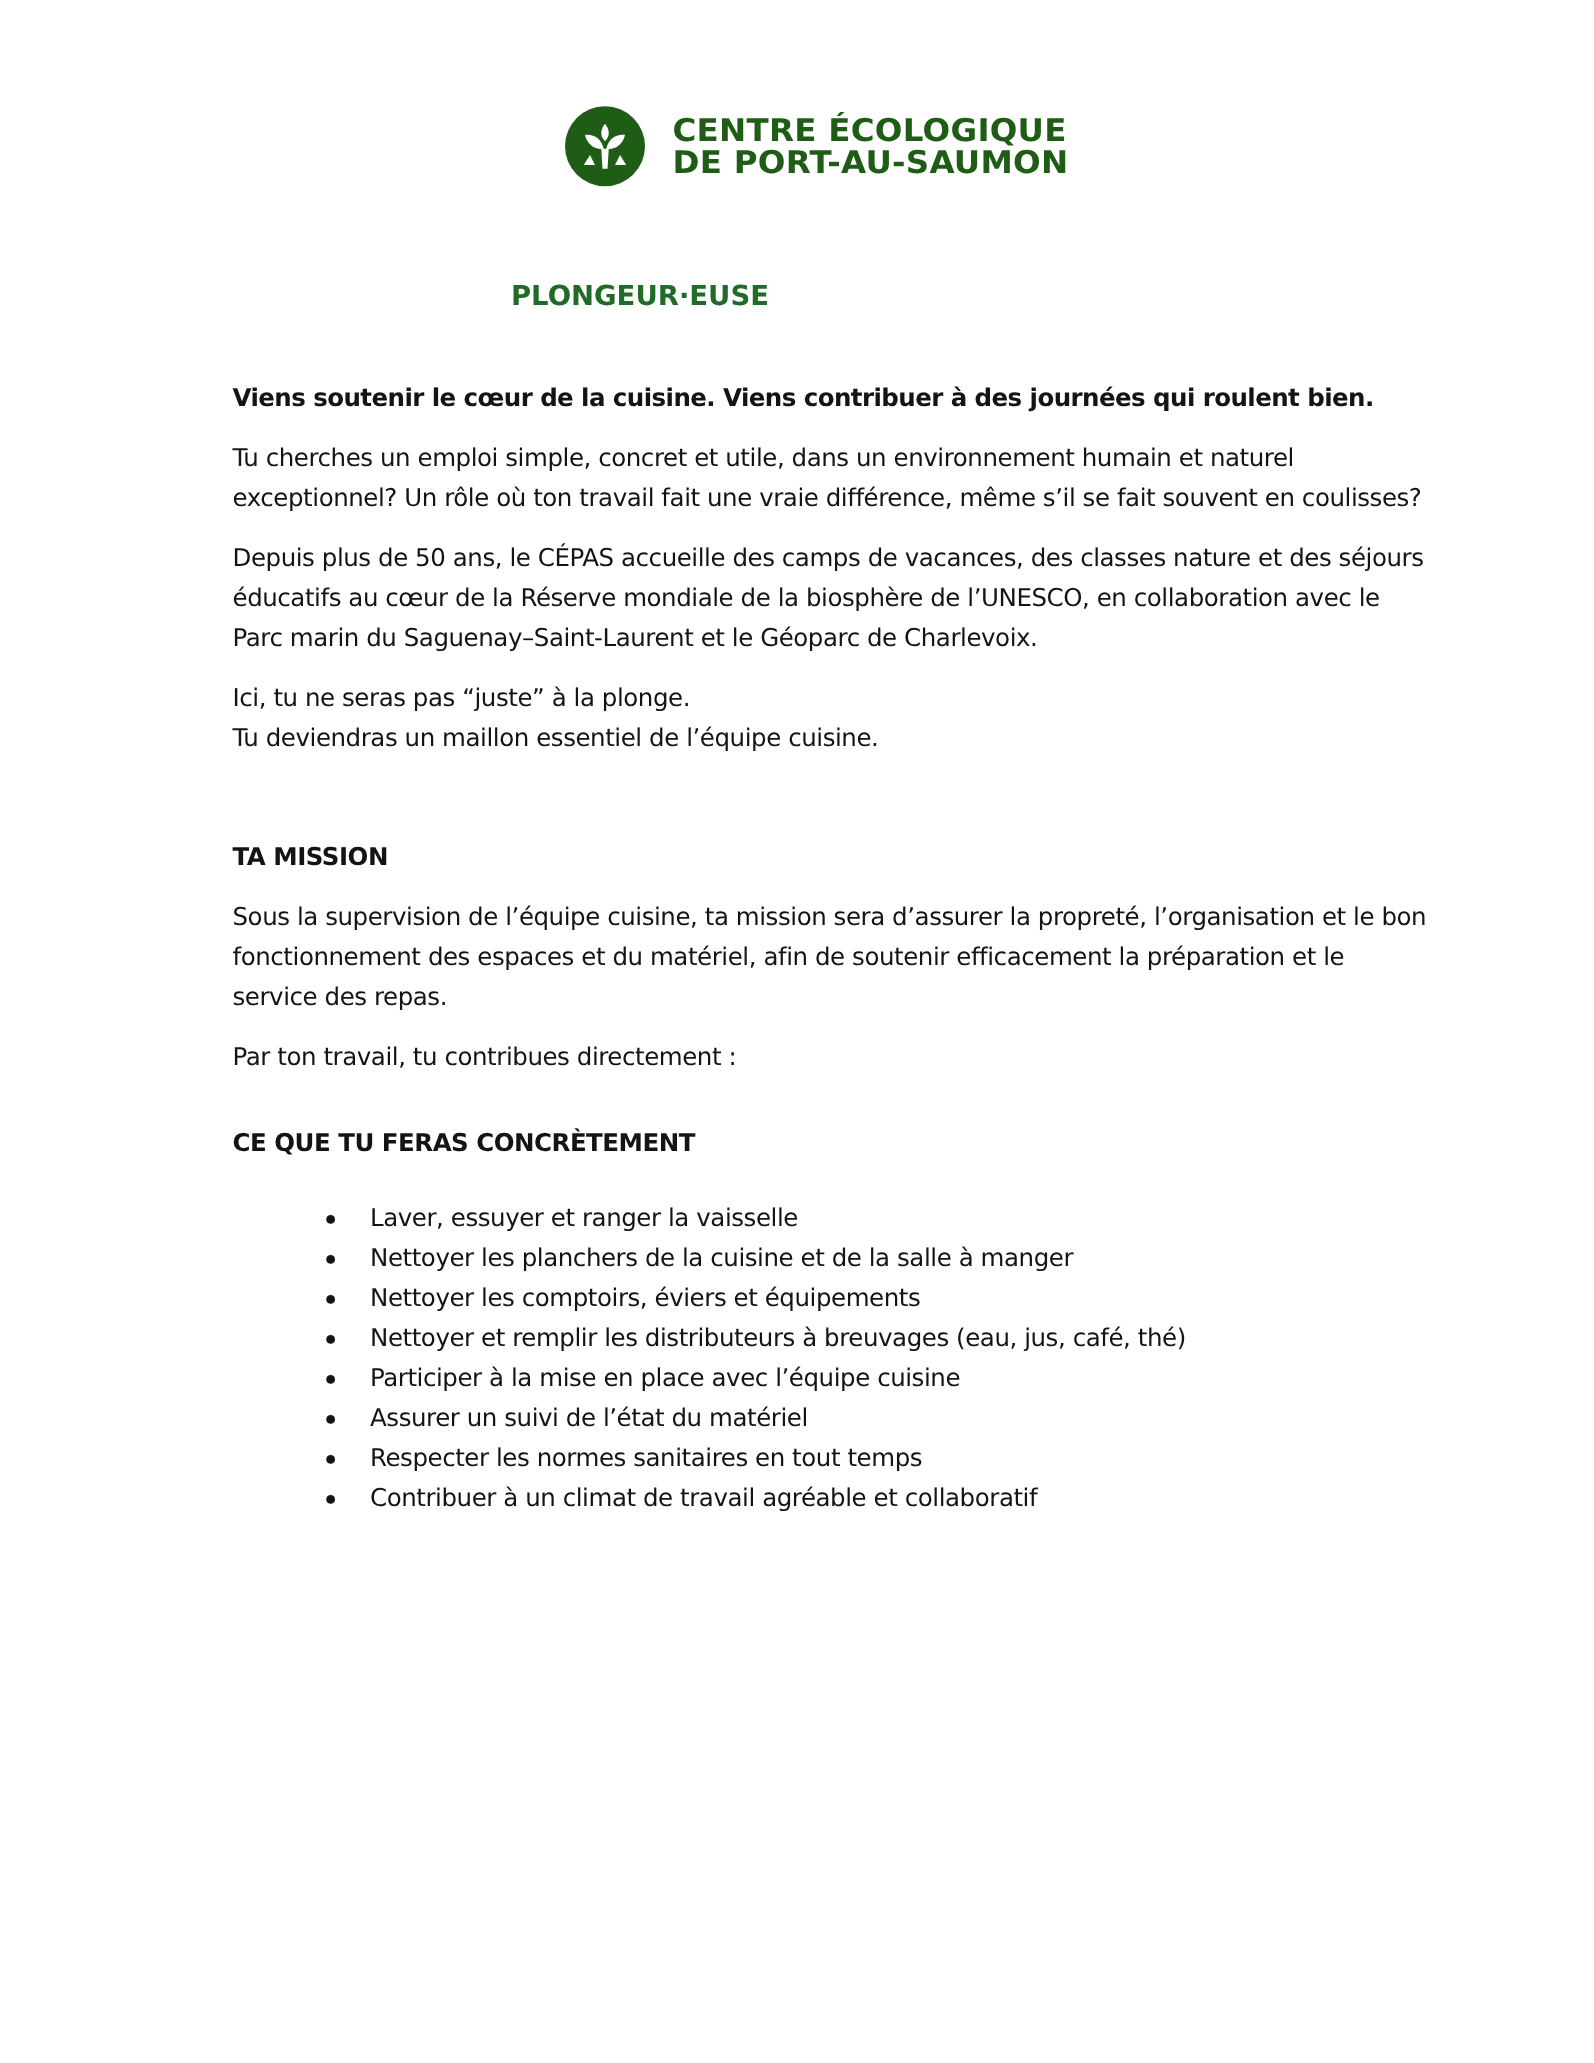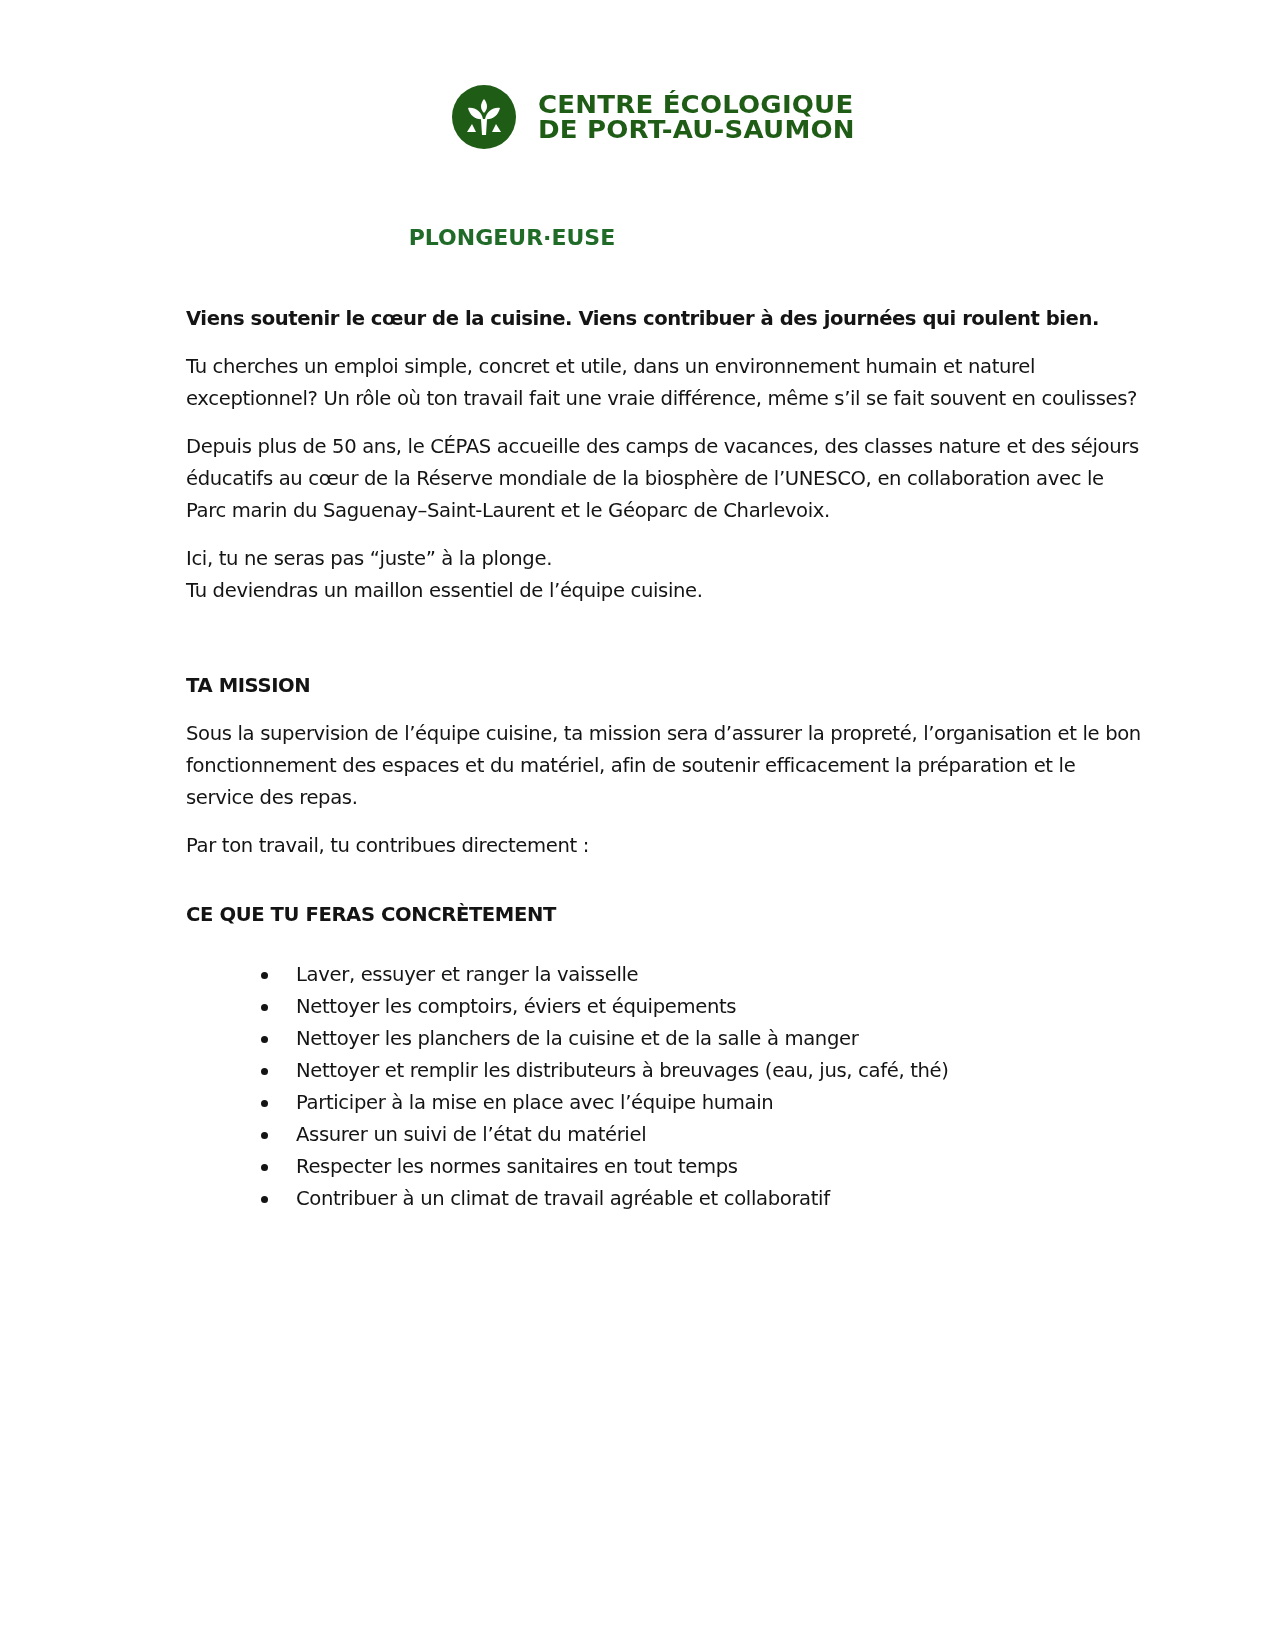--- a/index.html
+++ b/index.html
@@ -82,21 +82,21 @@
     <span>Tu deviendras un maillon essentiel de l’équipe cuisine.</span>
   </p>
 
   <p class="section-head" style="margin-top:63px;">TA MISSION</p>
   <p class="gap16">Sous la supervision de l’équipe cuisine, ta mission sera d’assurer la propreté, l’organisation et le bon fonctionnement des espaces et du matériel, afin de soutenir efficacement la préparation et le service des repas.</p>
   <p class="gap16">Par ton travail, tu contribues directement :</p>
 
   <p class="section-head" style="margin-top:37px;">CE QUE TU FERAS CONCRÈTEMENT</p>
   <ul class="list2" style="margin-top:28px;">
     <li><span class="bullet"></span><span>Laver, essuyer et ranger la vaisselle</span></li>
+    <li><span class="bullet"></span><span>Nettoyer les planchers de la cuisine et de la salle à manger</span></li>
     <li><span class="bullet"></span><span>Nettoyer les comptoirs, éviers et équipements</span></li>
-    <li><span class="bullet"></span><span>Nettoyer les planchers de la cuisine et de la salle à manger</span></li>
     <li><span class="bullet"></span><span>Nettoyer et remplir les distributeurs à breuvages (eau, jus, café, thé)</span></li>
-    <li><span class="bullet"></span><span>Participer à la mise en place avec l’équipe humain</span></li>
+    <li><span class="bullet"></span><span>Participer à la mise en place avec l’équipe cuisine</span></li>
     <li><span class="bullet"></span><span>Assurer un suivi de l’état du matériel</span></li>
     <li><span class="bullet"></span><span>Respecter les normes sanitaires en tout temps</span></li>
     <li><span class="bullet"></span><span>Contribuer à un climat de travail agréable et collaboratif</span></li>
   </ul>
 </div>
 
 </body></html>

